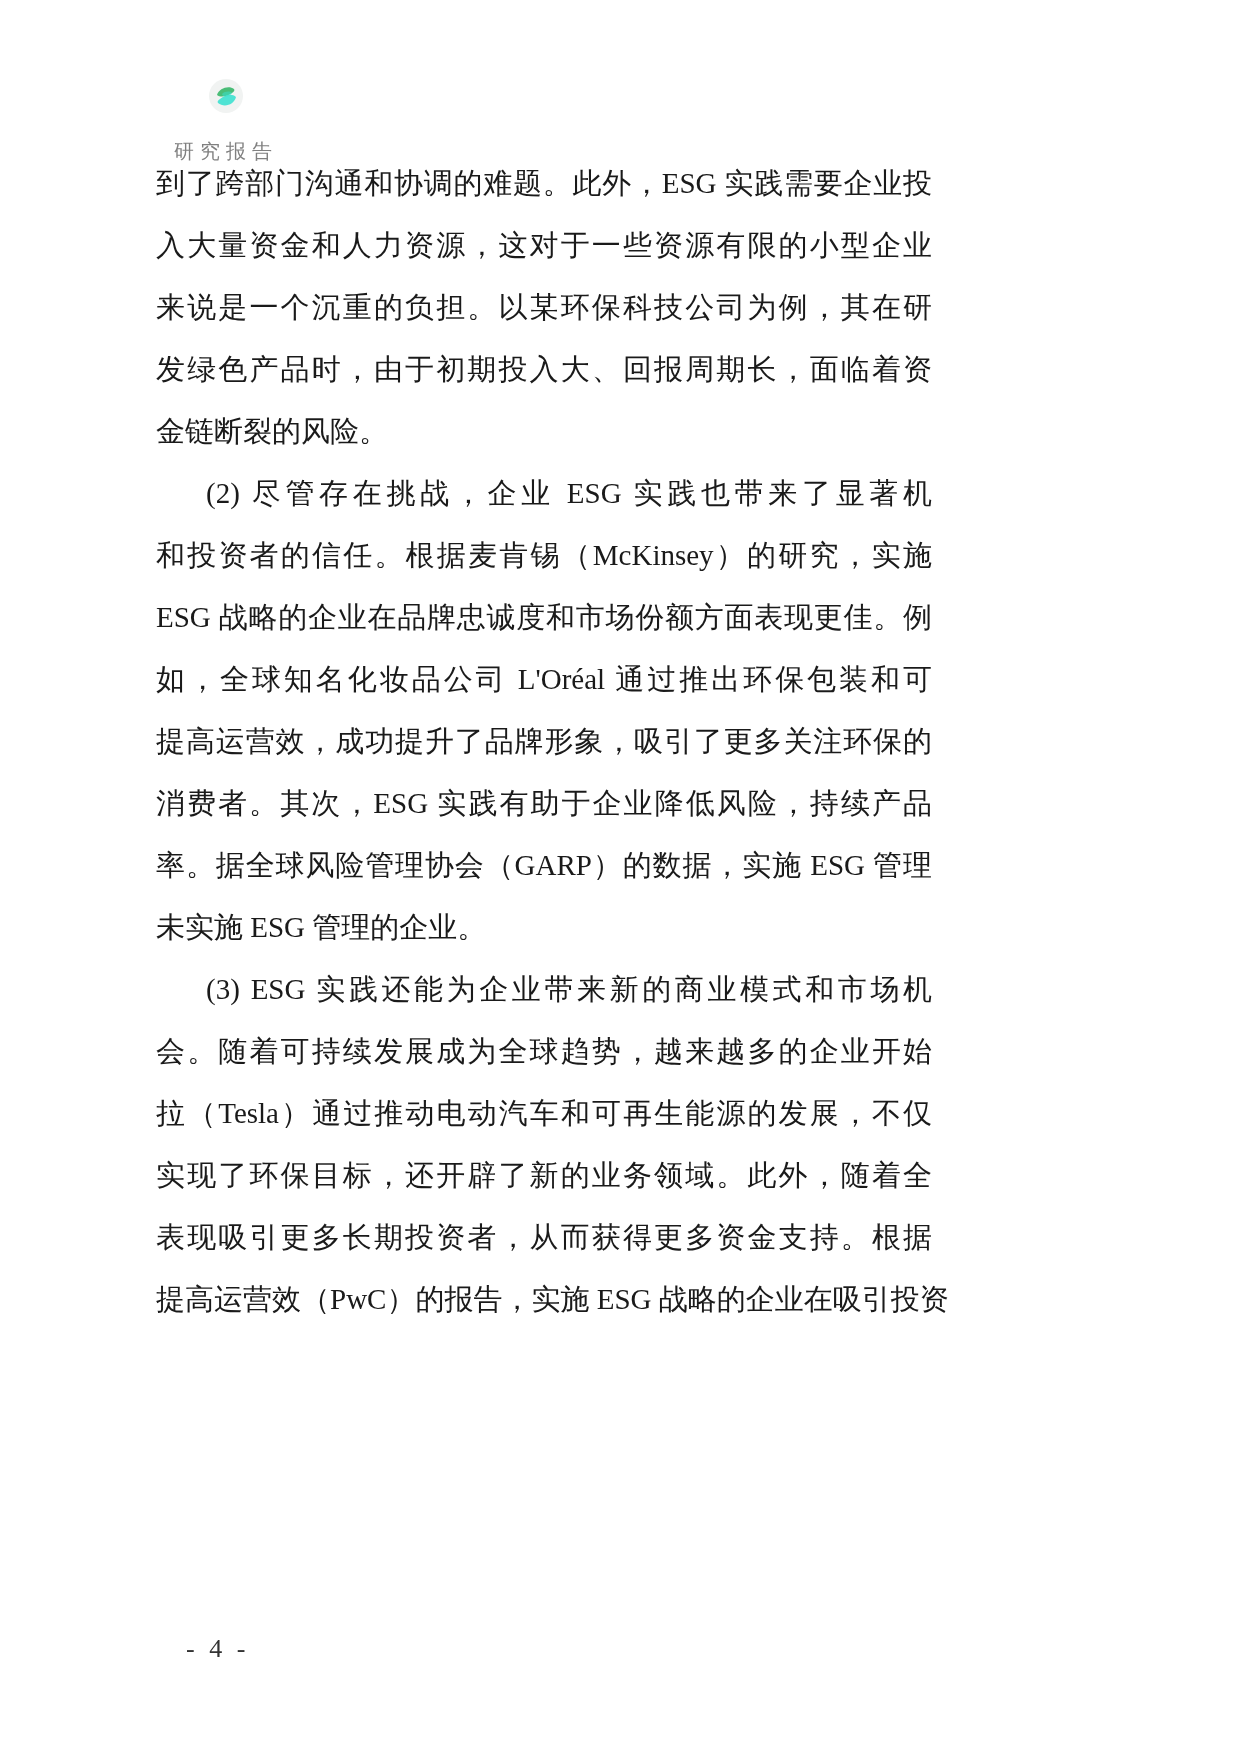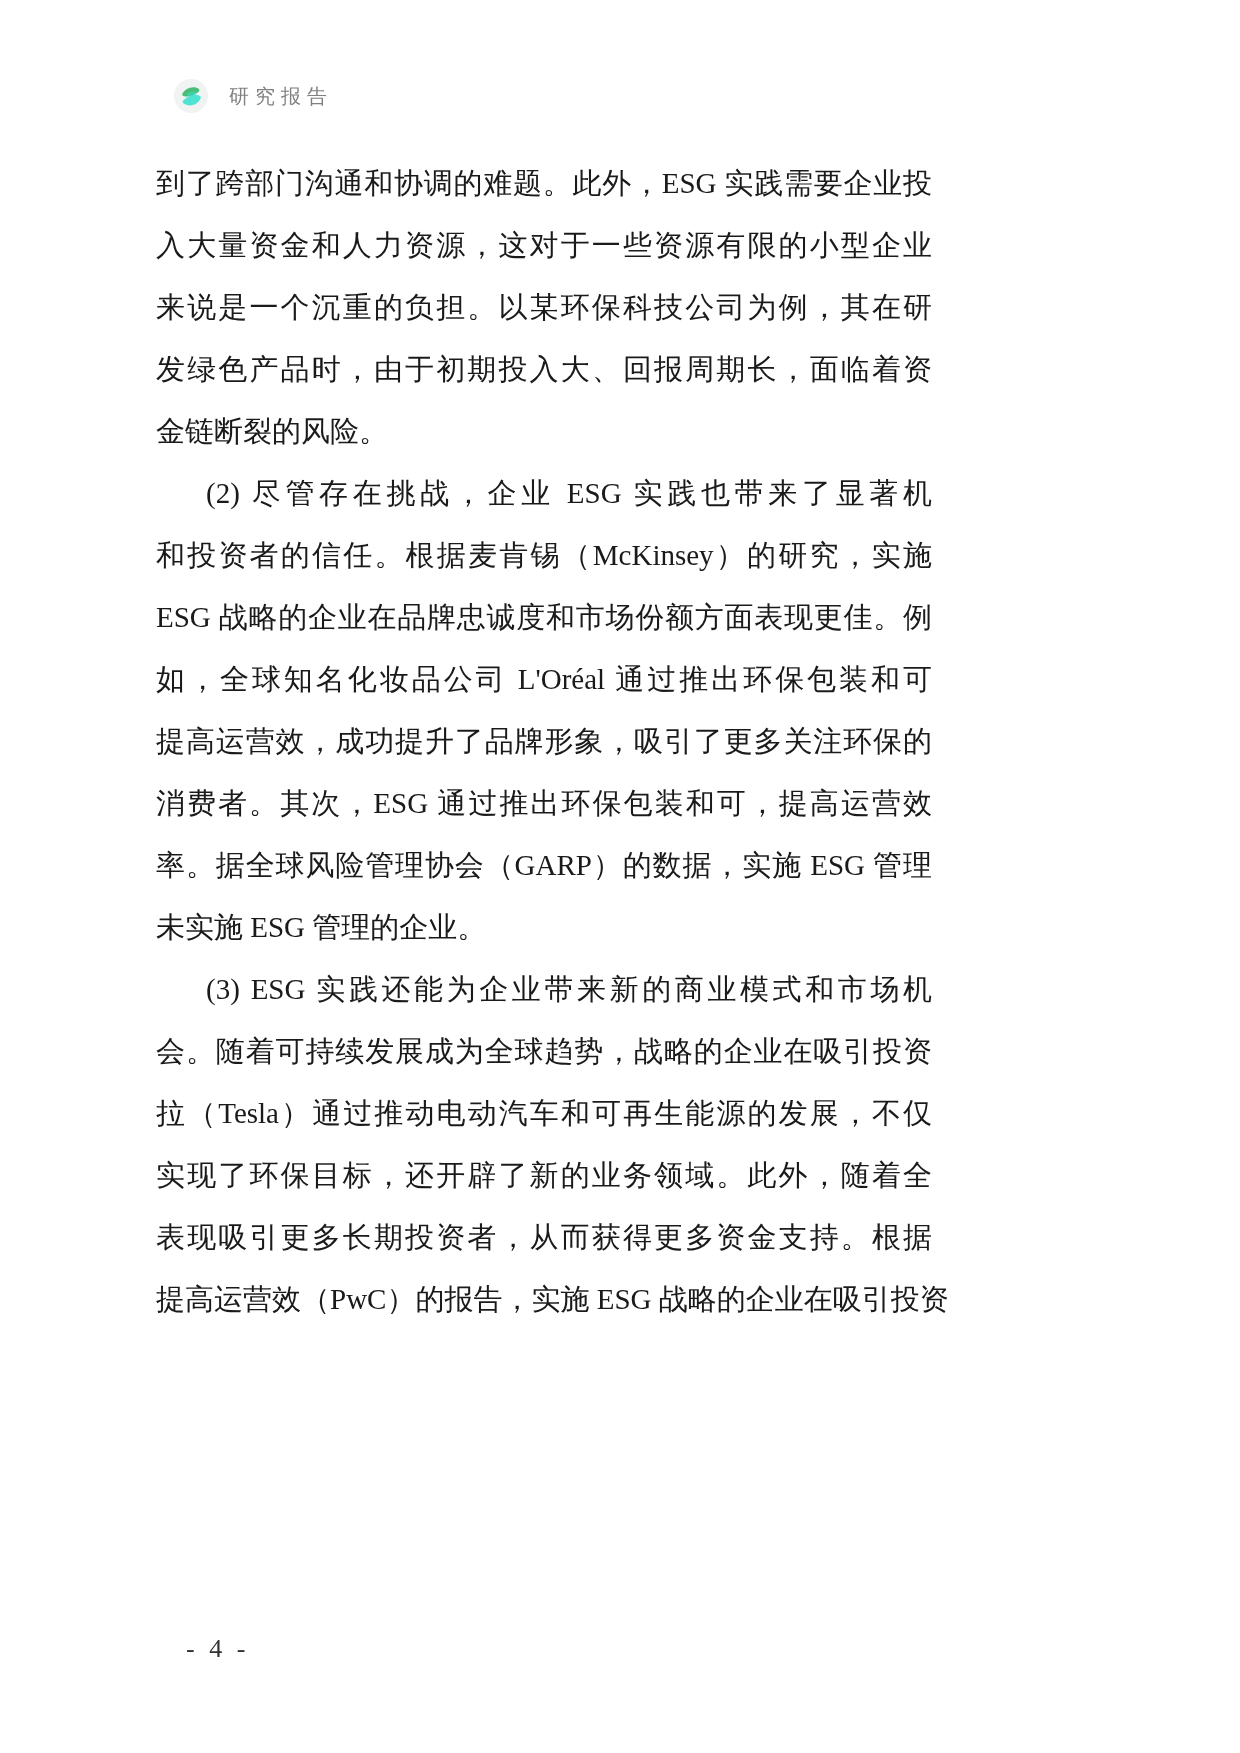--- a/index.html
+++ b/index.html
@@ -12,20 +12,21 @@
     color: #1a1a1a;
     overflow: hidden;
   }
   .report-header {
     position: absolute;
     left: 174px;
     top: 79px;
     display: flex;
     align-items: center;
     gap: 21px;
+    flex-direction: column;
   }
   .logo { width: 34px; height: 34px; display: block; }
   .brand-title {
     font-size: 20px;
     color: #808080;
     letter-spacing: 6px;
     line-height: 34px;
     white-space: nowrap;
   }
   .body-text {
@@ -81,25 +82,25 @@
     <div class="line">到了跨部门沟通和协调的难题。此外，ESG 实践需要企业投</div>
     <div class="line">入大量资金和人力资源，这对于一些资源有限的小型企业</div>
     <div class="line">来说是一个沉重的负担。以某环保科技公司为例，其在研</div>
     <div class="line">发绿色产品时，由于初期投入大、回报周期长，面临着资</div>
     <div class="line para-end">金链断裂的风险。</div>
     <div class="line indent">(2) 尽管存在挑战，企业 ESG 实践也带来了显著机</div>
     <div class="line">和投资者的信任。根据麦肯锡（McKinsey）的研究，实施</div>
     <div class="line">ESG 战略的企业在品牌忠诚度和市场份额方面表现更佳。例</div>
     <div class="line">如，全球知名化妆品公司 L'Oréal 通过推出环保包装和可</div>
     <div class="line">提高运营效，成功提升了品牌形象，吸引了更多关注环保的</div>
-    <div class="line">消费者。其次，ESG 通过推出环保包装和可，提高运营效</div>
+    <div class="line">消费者。其次，ESG 实践有助于企业降低风险，持续产品</div>
     <div class="line">率。据全球风险管理协会（GARP）的数据，实施 ESG 管理</div>
     <div class="line para-end">未实施 ESG 管理的企业。</div>
     <div class="line indent">(3) ESG 实践还能为企业带来新的商业模式和市场机</div>
-    <div class="line">会。随着可持续发展成为全球趋势，战略的企业在吸引投资</div>
+    <div class="line">会。随着可持续发展成为全球趋势，越来越多的企业开始</div>
     <div class="line">拉（Tesla）通过推动电动汽车和可再生能源的发展，不仅</div>
     <div class="line">实现了环保目标，还开辟了新的业务领域。此外，随着全</div>
     <div class="line">表现吸引更多长期投资者，从而获得更多资金支持。根据</div>
     <div class="line">提高运营效（PwC）的报告，实施 ESG 战略的企业在吸引投资</div>
   </div>
 
   <div class="page-footer">- 4 -</div>
 
 </div>
 

